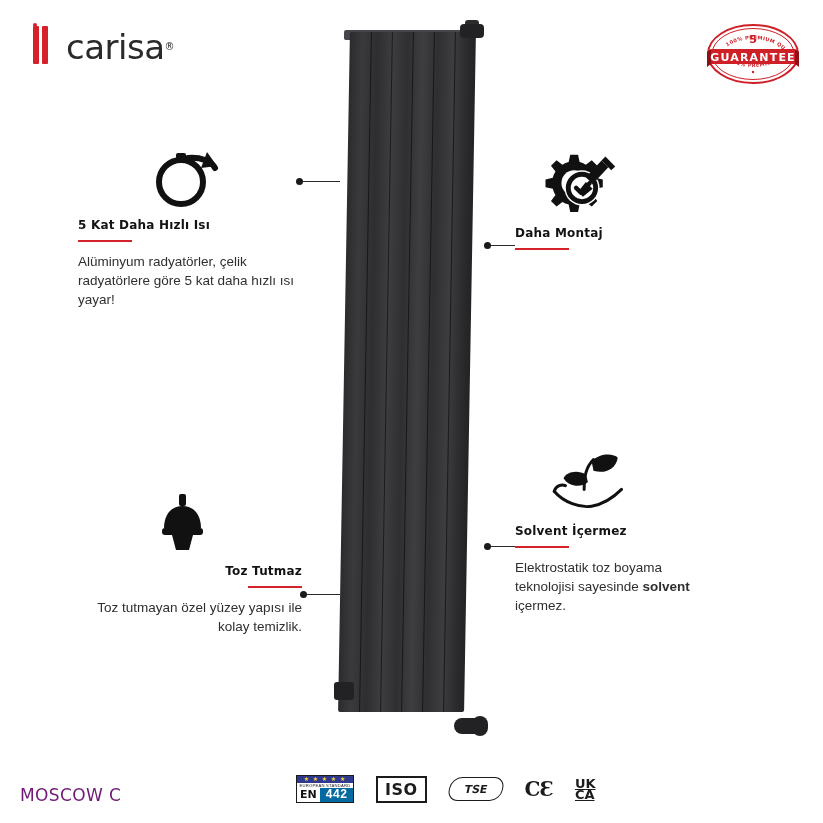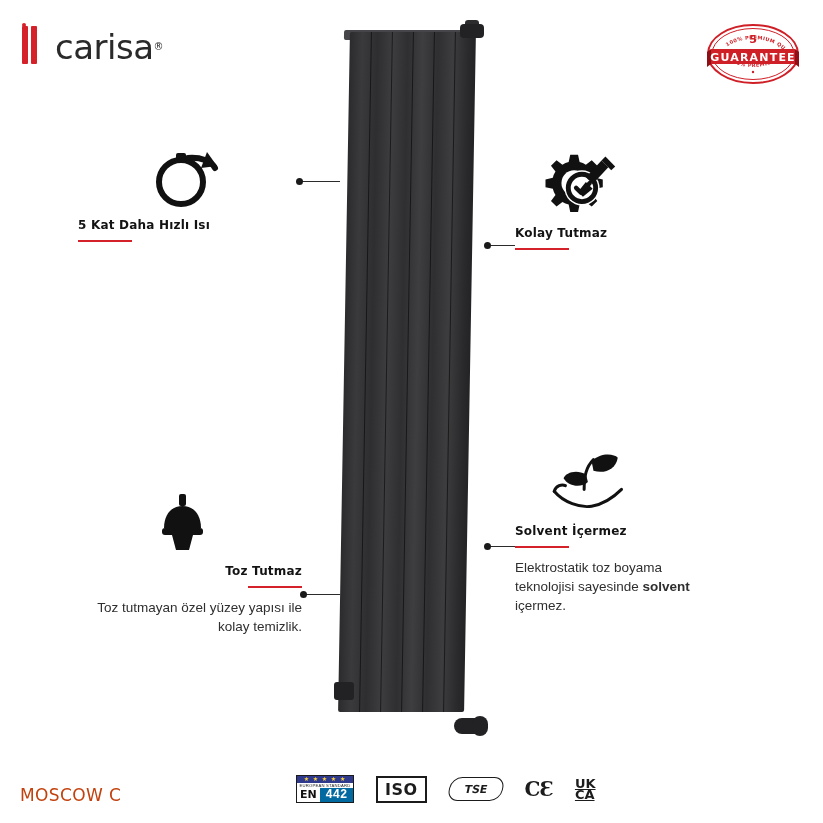--- a/index.html
+++ b/index.html
@@ -15,21 +15,21 @@
     position: relative;
     width: 823px;
     height: 823px;
     overflow: hidden;
     background: #ffffff;
   }
 
   
   #logo {
     position: absolute;
-    left: 22px;
+    left: 33px;
     top: 26px;
     display: flex;
     align-items: flex-start;
   }
   #logo .bars {
     display: flex;
     align-items: flex-end;
     gap: 3px;
     margin-right: 9px;
   }
@@ -175,21 +175,21 @@
     background: #1a1a1a;
   }
 
   
   #model-name {
     position: absolute;
     left: 20px;
     bottom: 18px;
     font-size: 17px;
     letter-spacing: 0.4px;
-    color: #c2410c;
+    color: #701a75;
     font-family: "DejaVu Sans", sans-serif;
   }
   #certs {
     position: absolute;
     left: 296px;
     bottom: 20px;
     display: flex;
     align-items: center;
     gap: 22px;
   }
@@ -346,38 +346,39 @@
       <svg width="72" height="66" viewBox="0 0 72 66">
         <circle cx="34" cy="40" r="22" fill="none" stroke="#111" stroke-width="6"></circle>
         <rect x="29" y="11" width="10" height="7" rx="2" fill="#111"></rect>
         <path d="M41 16 C54 15 64 19 68 26" fill="none" stroke="#111" stroke-width="6" stroke-linecap="round"></path>
         <path d="M60 10 L70 24 L54 26 Z" fill="#111"></path>
         <text x="34" y="46" text-anchor="middle" font-family="DejaVu Sans, sans-serif" font-size="15" font-weight="bold" fill="#fff">5</text>
       </svg>
     </div>
     <h3>5 Kat Daha Hızlı Isı</h3>
     <div class="rule"></div>
+    <p>Alüminyum radyatörler, çelik radyatörlere göre 5 kat daha hızlı ısı yayar!</p>
   </div>
 
   <div class="feature" style="left:515px; top:140px; width:200px;">
     <div class="icon" style="margin-left:22px;">
       <svg width="88" height="70" viewBox="0 0 88 70">
         <g fill="#111">
           <path d="M34 6 l8 0 1.6 7.5 a20 20 0 0 1 6.4 2.7 l6-4.6 5.7 5.7 -4.6 6 a20 20 0 0 1 2.7 6.4 l7.5 1.6 0 8 -7.5 1.6 a20 20 0 0 1 -2.7 6.4 l4.6 6 -5.7 5.7 -6-4.6 a20 20 0 0 1 -6.4 2.7 l-1.6 7.5 -8 0 -1.6-7.5 a20 20 0 0 1 -6.4-2.7 l-6 4.6 -5.7-5.7 4.6-6 a20 20 0 0 1 -2.7-6.4 l-7.5-1.6 0-8 7.5-1.6 a20 20 0 0 1 2.7-6.4 l-4.6-6 5.7-5.7 6 4.6 a20 20 0 0 1 6.4-2.7 z"></path>
         </g>
         <circle cx="38" cy="35" r="13" fill="#fff"></circle>
         <circle cx="46" cy="40" r="18" fill="#fff"></circle>
         <circle cx="46" cy="40" r="14" fill="none" stroke="#111" stroke-width="5"></circle>
         <path d="M40 40 l5 5 9-10" fill="none" stroke="#111" stroke-width="4.5" stroke-linecap="round" stroke-linejoin="round"></path>
         <path d="M66 12 l7 7 -16 17 -7-7 z" fill="#111"></path>
         <path d="M70 8 l10 10 -4 4 -10-10 z" fill="#111"></path>
         <path d="M50 34 l-8 10 5 5 10-8 z" fill="#111"></path>
       </svg>
     </div>
-    <h3>Kolay Tutmaz</h3>
+    <h3>Daha Montaj</h3>
     <div class="rule"></div>
   </div>
 
   <div class="feature right-align" style="left:80px; top:478px; width:222px;">
     <div class="icon" style="margin-right:76px;">
       <svg width="70" height="66" viewBox="0 0 70 66">
         <rect x="31" y="6" width="7" height="12" rx="2" fill="#111"></rect>
         <path d="M16 40 C16 26 24 18 34.5 18 C45 18 53 26 53 40 Z" fill="#111"></path>
         <rect x="14" y="40" width="41" height="7" rx="3" fill="#111"></rect>
         <path d="M24 47 L45 47 L41 62 L28 62 Z" fill="#111"></path>

